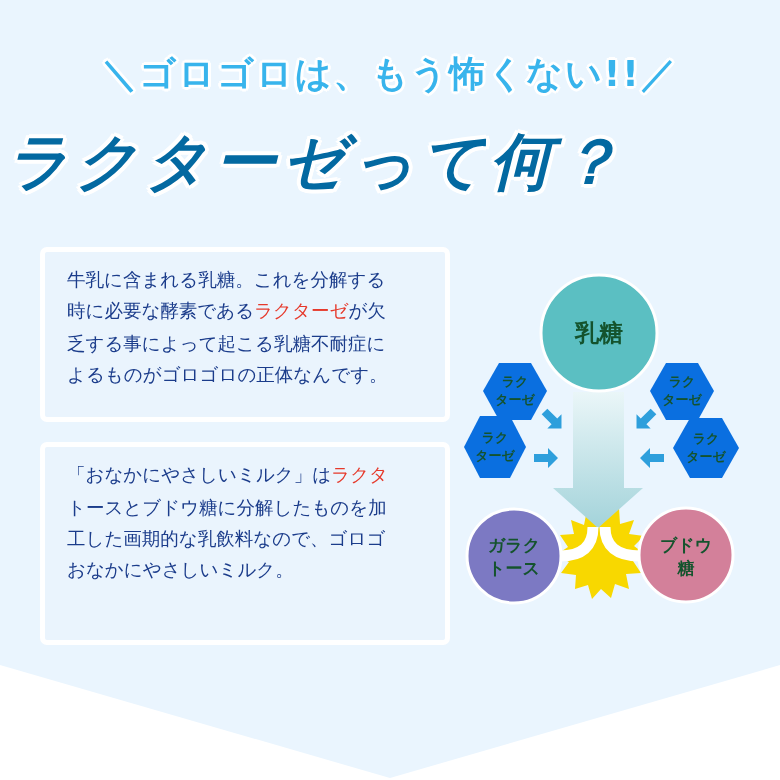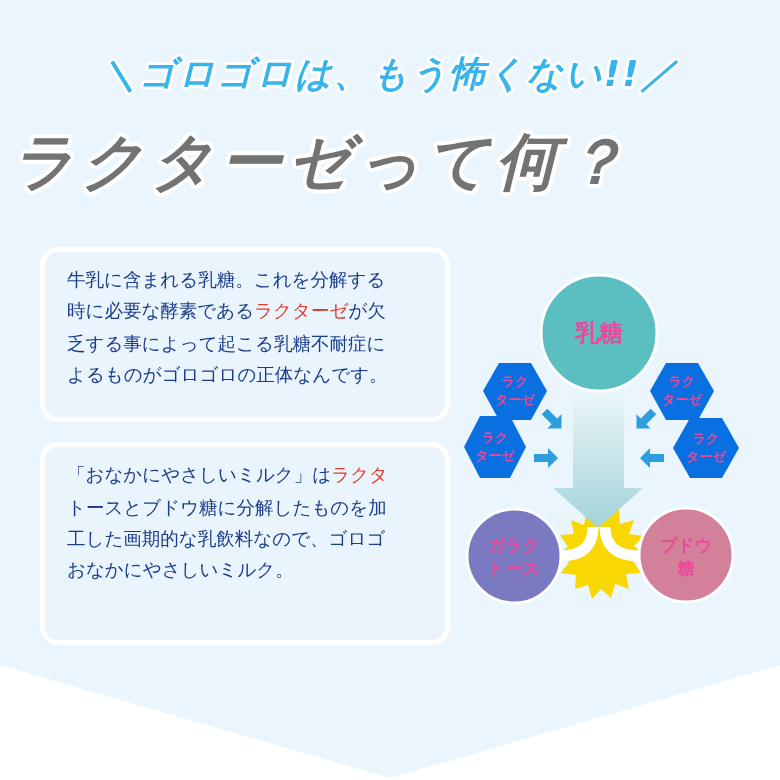--- a/index.html
+++ b/index.html
@@ -1,33 +1,33 @@
 <!DOCTYPE html>
 <html><head>
 <meta charset="utf-8">
 <style>
   html, body { margin:0; padding:0; }
   body { width:780px; height:780px; position:relative; overflow:hidden; background:#ffffff;
          font-family:"DejaVu Sans","Liberation Sans",sans-serif; }
   .bg { position:absolute; left:0; top:0; width:780px; height:780px; }
   .subtitle { position:absolute; left:0; top:50px; width:780px; text-align:center;
     font-size:36px; font-weight:bold; color:#38b4ec; letter-spacing:2px;
-    -webkit-text-stroke:0; text-shadow: 0 0 3px #fff, 2px 2px 0 #fff, -2px -2px 0 #fff, 2px -2px 0 #fff, -2px 2px 0 #fff, 0 3px 0 #fff, 0 -3px 0 #fff, 3px 0 0 #fff, -3px 0 0 #fff; font-style: italic; }
+    -webkit-text-stroke:0; text-shadow: 0 0 3px #fff, 2px 2px 0 #fff, -2px -2px 0 #fff, 2px -2px 0 #fff, -2px 2px 0 #fff, 0 3px 0 #fff, 0 -3px 0 #fff, 3px 0 0 #fff, -3px 0 0 #fff; }
   .subtitle .slash { display:inline-block; color:#38b4ec; font-weight:bold; }
-  .title { position:absolute; left:0; top:120px; width:632px; text-align:right;
-    font-size:62px; font-weight:bold; color:#737373; letter-spacing:6px; font-style:italic;
+  .title { position:absolute; left:0; top:120px; width:632px; text-align:center;
+    font-size:62px; font-weight:bold; color:#0369a1; letter-spacing:6px; font-style:italic;
     text-shadow: 3px 3px 0 #fff, -3px -3px 0 #fff, 3px -3px 0 #fff, -3px 3px 0 #fff, 0 4px 0 #fff, 0 -4px 0 #fff, 4px 0 0 #fff, -4px 0 0 #fff; }
   .box { position:absolute; left:40px; width:378px; background:#eaf4fd;
-    border:5px solid #ffffff; border-radius:18px; color:#1b3c8b;
+    border:5px solid #ffffff; border-radius:7px; color:#1b3c8b;
     font-size:18.5px; line-height:31px; padding:12px 0 0 22px; box-sizing:content-box; }
   .box1 { top:247px; height:153px; }
   .box2 { top:442px; height:181px; }
   .box .line { white-space:nowrap; display:block; }
   .box .red { color:#e6392b;font-family:Liberation Mono, monospace; }
-  .lbl { position:absolute; color:#ec4899; font-weight:bold; text-align:center; }
+  .lbl { position:absolute; color:#14532d; font-weight:bold; text-align:center; }
   .hex-lbl { font-size:13px; line-height:18px; width:64px; }
 </style>
 </head>
 <body>
 
 <svg class="bg" viewBox="0 0 780 780" width="780" height="780">
   <polygon points="0,0 780,0 780,665 390,778 0,665" fill="#eaf5fe"></polygon>
 </svg>
 
 <div class="subtitle">

